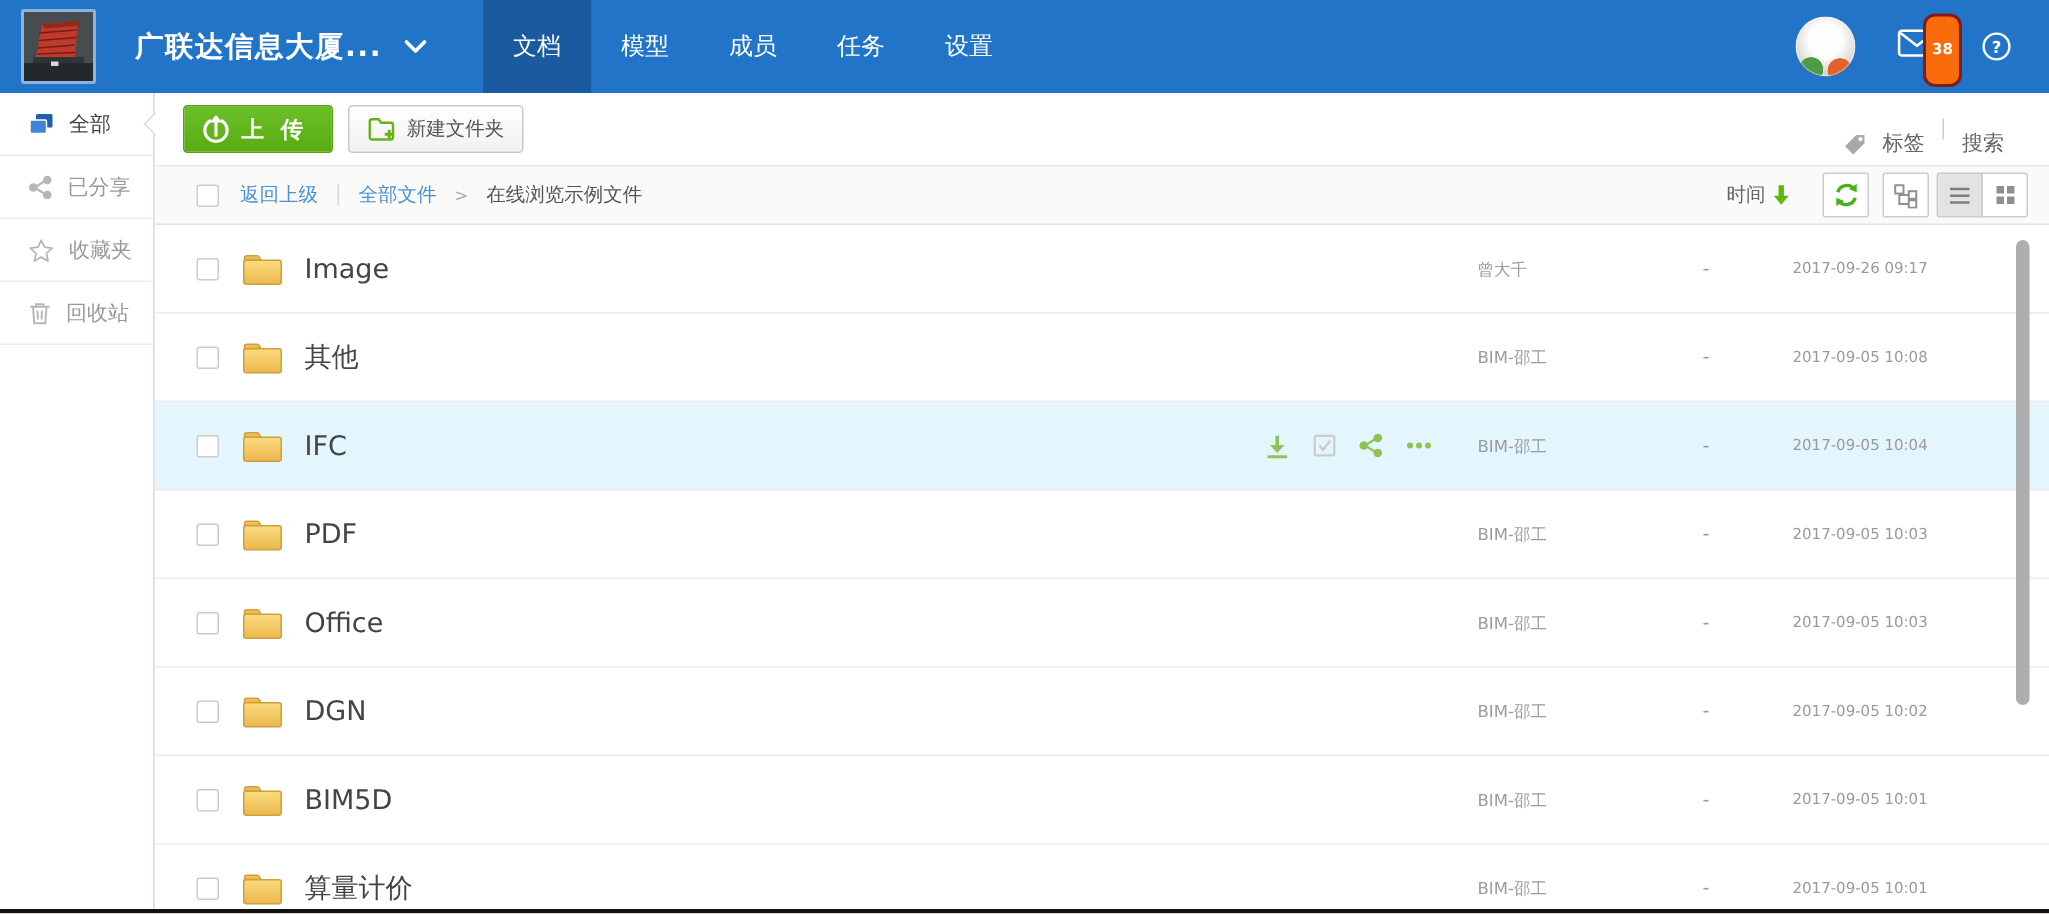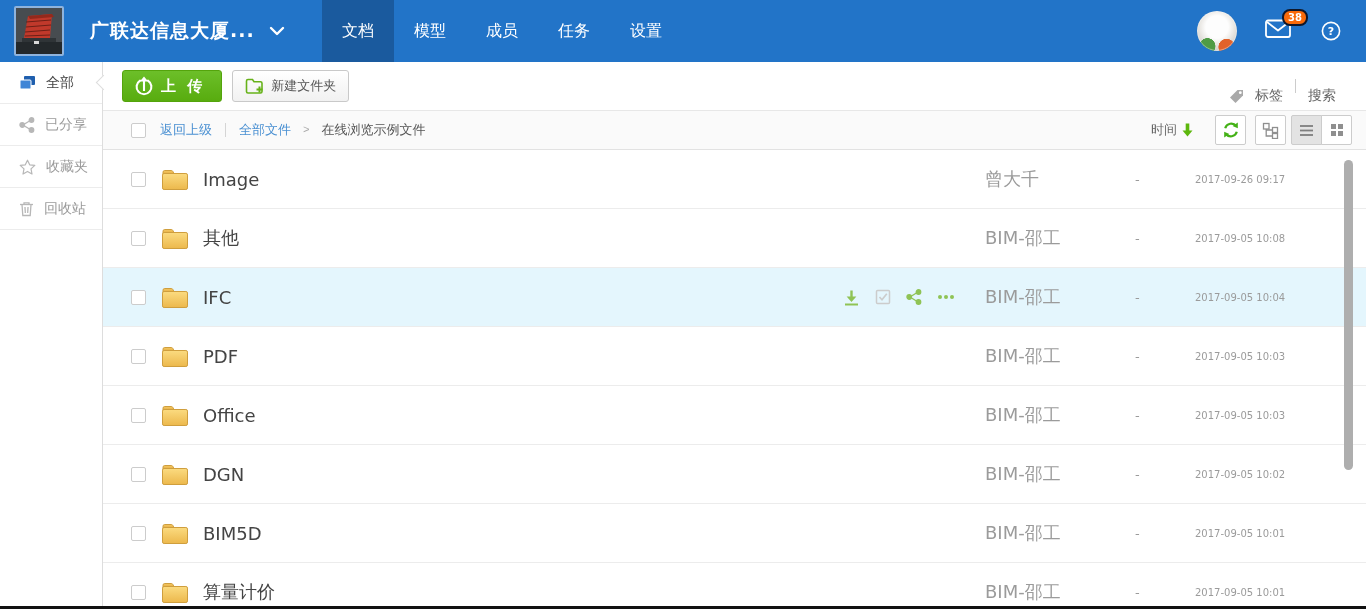--- a/index.html
+++ b/index.html
@@ -17,21 +17,21 @@
   .tab.active { background:#1a5a9e; }
   .topbar-right { position:absolute; right:24px; top:0; height:62px; display:flex; align-items:center; gap:28px; }
   .avatar { width:40px; height:40px; border-radius:50%; cursor:pointer;
     background:
       radial-gradient(circle at 26% 88%, #4f9b45 0 17%, rgba(0,0,0,0) 18%),
       radial-gradient(circle at 74% 90%, #e2622b 0 17%, rgba(0,0,0,0) 18%),
       radial-gradient(circle at 50% 40%, #fdfdfd 0 36%, #e9e7e3 55%, #b7b3ac 100%);
     box-shadow:0 0 0 1px rgba(255,255,255,.35) inset; }
   .mail-wrap { position:relative; cursor:pointer; }
   .badge { position:absolute; top:-10px; right:-16px; background:#f96a0a; color:#fff; font-size:10px; font-weight:bold;
-    line-height:13px; padding:0 4px; border-radius:8px; border:2px solid #0f172a; min-width:22px; text-align:right; }
+    line-height:13px; padding:16px 4px; border-radius:8px; border:2px solid #7f1d1d; min-width:22px; text-align:right; }
   .help-icon { cursor:pointer; display:flex; }
 
   
   .sidebar { position:absolute; top:62px; left:0; width:103px; height:547px; background:#fff; border-right:1px solid #ddd; z-index:10; }
   .side-item { position:relative; height:42px; display:flex; align-items:center; padding-left:19px; gap:10px;
     border-bottom:1px solid #ececec; color:#9a9a9a; font-size:14px; cursor:pointer; }
   .side-item .lbl { white-space:nowrap; }
   .side-item.active { color:#444; }
   .notch { position:absolute; right:-7px; top:15px; width:11px; height:11px; background:#fff;
     border-left:1px solid #ddd; border-bottom:1px solid #ddd; transform:rotate(45deg); z-index:12; }
@@ -43,21 +43,21 @@
   .btn-upload { display:flex; align-items:center; gap:7px; height:32px; padding:0 16px 0 11px; border:1px solid #54a40c; border-radius:3px;
     background:linear-gradient(#6cbf29,#58ac0f); color:#fff; font-size:15px; font-weight:bold; letter-spacing:3px; cursor:pointer;
     font-family:inherit; }
   .btn-newfolder { display:flex; align-items:center; gap:7px; height:32px; padding:0 12px; margin-left:10px; border:1px solid #c9c9c9; border-radius:3px;
     background:linear-gradient(#ffffff,#f1f1f1); color:#555; font-size:13px; cursor:pointer; font-family:inherit; }
   .toolbar-right { margin-left:auto; display:flex; align-items:center; gap:12px; color:#666; font-size:14px; }
   .tb-link { display:flex; align-items:center; gap:10px; cursor:pointer;margin-top:19px; }
   .v-divider { width:1px; height:14px; background:#ccc; }
 
   .breadcrumb-bar { height:40px; background:#fafafa; border-top:1px solid #e7e7e7; border-bottom:1px solid #e2e2e2;
-    display:flex; align-items:center; padding:0 14px 0 28px; font-size:13px;font-family:Liberation Mono, monospace; }
+    display:flex; align-items:center; padding:0 14px 0 28px; font-size:13px; }
   .checkbox { width:15px; height:15px; border:1px solid #ccc; border-radius:2px; background:#fff; flex:none; cursor:pointer; }
   .crumb-back { color:#4a90d2; margin-left:14px; cursor:pointer; }
   .crumb-div { width:1px; height:14px; background:#d5d5d5; margin:0 13px; }
   .crumb-root { color:#4a90d2; cursor:pointer; }
   .crumb-sep { color:#aaa; margin:0 12px; font-size:11px; }
   .crumb-cur { color:#555; }
   .bc-right { margin-left:auto; display:flex; align-items:center; }
   .sort { display:flex; align-items:center; gap:5px; color:#666; cursor:pointer; margin-right:22px; }
   .icon-btn { width:31px; height:30px; border:1px solid #ccc; background:#fff; border-radius:2px; display:flex; align-items:center; justify-content:center; cursor:pointer; padding:0; }
   .btn-refresh { margin-right:9px; }
@@ -71,21 +71,21 @@
   
   .file-list { }
   .file-row { height:59px; display:flex; align-items:center; padding:0 56px 0 28px; border-bottom:1px solid #ececec; cursor:pointer; }
   .file-row.hl { background:#e4f6fd; }
   .file-row .checkbox { margin-right:14px; }
   .cell-name { flex:1; display:flex; align-items:center; min-width:0; }
   .folder-ic { flex:none; margin-right:13px; display:flex; }
   .fname { color:#444; font-size:18px; white-space:nowrap; }
   .row-actions { margin-left:auto; display:flex; align-items:center; gap:15px; padding-right:30px; }
   .row-actions .act { display:flex; cursor:pointer; }
-  .cell-owner { width:150px; flex:none; color:#9b9b9b; font-size:18px; }
+  .cell-owner { width:150px; flex:none; color:#9b9b9b; font-size:11px; }
   .cell-size { width:60px; flex:none; color:#9b9b9b; font-size:13px; }
   .cell-date { width:115px; flex:none; color:#9b9b9b; font-size:10px; white-space:nowrap; }
 
   
   .scroll-thumb { position:absolute; right:13px; top:160px; width:9px; height:310px; background:#aeaeae; border-radius:5px; z-index:20; }
   .bottom-bar { position:absolute; left:0; bottom:0; width:1366px; height:3px; background:#111; z-index:40; }
 </style>
 </head>
 <body>
 

